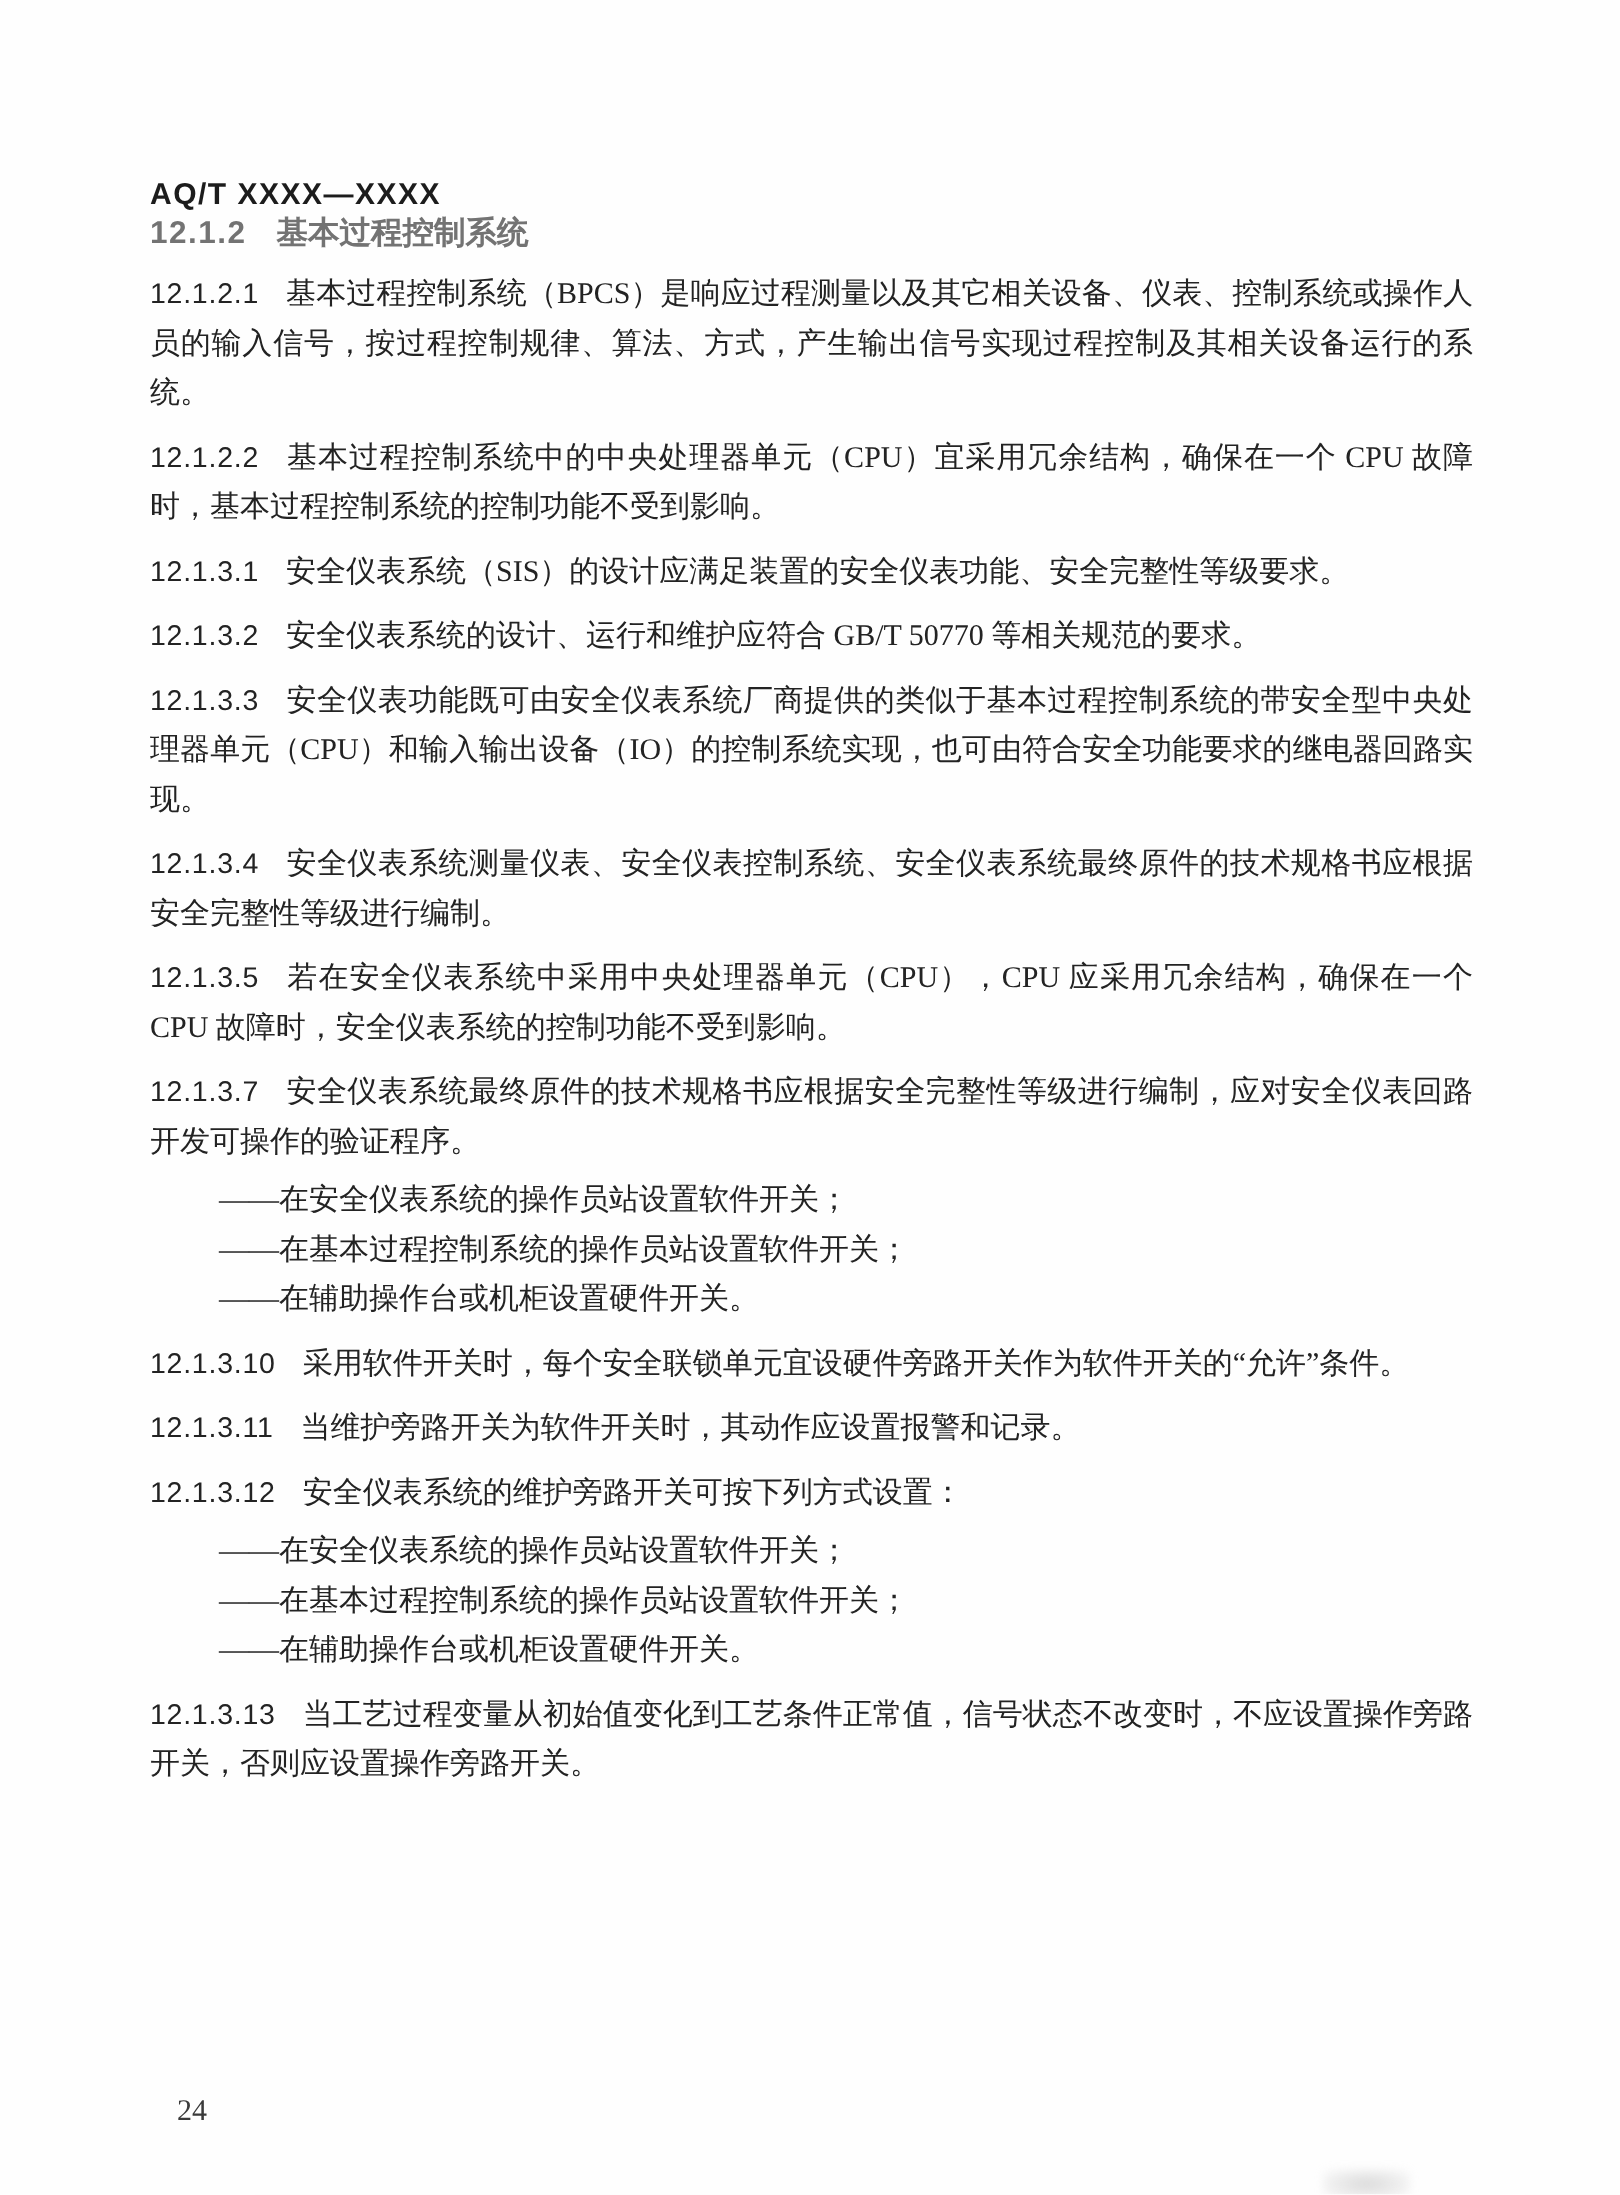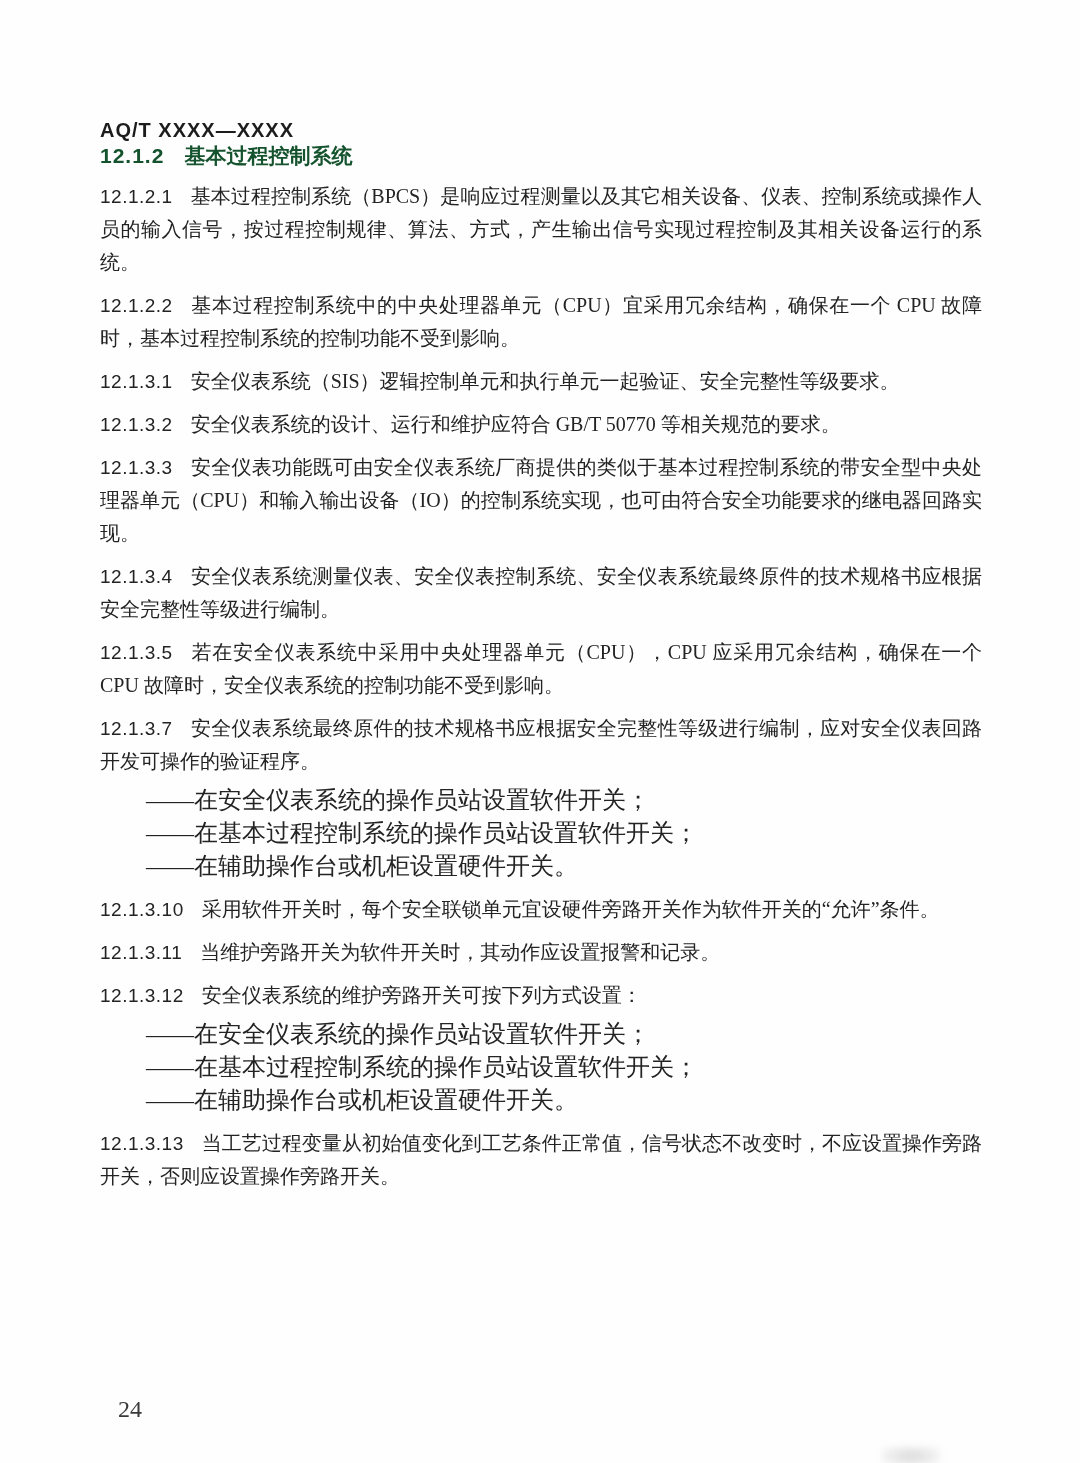--- a/index.html
+++ b/index.html
@@ -23,21 +23,21 @@
     font-weight: 600;
     font-size: 20px;
     line-height: 24px;
     letter-spacing: 1px;
     color: #1c1c1c;
   }
   h2.sec {
     font-family: "Liberation Sans", "DejaVu Sans", sans-serif;
     font-size: 21px;
     font-weight: 700;
-    color: #14532d;
+    color: #737373;
     margin: 0;
     line-height: 28px;
   }
   h2.sec .hnum {
     font-weight: 600;
     letter-spacing: 1px;
     margin-right: 20px;
   }
   .h-first { margin-top: 28px; }
   .h-later { margin-top: 18px; }
@@ -50,32 +50,32 @@
   }
   p.para .pnum {
     font-family: "Liberation Sans", "DejaVu Sans", sans-serif;
     font-size: 19px;
     letter-spacing: 0.5px;
     margin-right: 18px;
     white-space: nowrap;
     margin-top: 12px;
   }
   p.dash {
-    font-size: 24px;
+    font-size: 20px;
     line-height: 33px;
     margin: 0;
     text-indent: 46px;
     color: #232323;
   }
   p.dash-first { margin-top: 6px; }
   .page-number {
     position: absolute;
     left: 118px;
     top: 1396px;
-    font-size: 24px;
+    font-size: 20px;
     color: #3a3a3a;
     font-family: "Liberation Serif", "DejaVu Serif", serif;
   }
   .scan-smudge {
     position: absolute;
     left: 882px;
     top: 1446px;
     width: 58px;
     height: 20px;
     background: radial-gradient(ellipse at center, rgba(190,190,190,0.55), rgba(255,255,255,0));
@@ -90,21 +90,21 @@
 
     <div class="doc-header">AQ/T XXXX—XXXX</div>
 
     <h2 class="sec h-first"><span class="hnum">12.1.2</span><span>基本过程控制系统</span></h2>
 
     <p class="para"><span class="pnum">12.1.2.1</span><span>基本过程控制系统（BPCS）是响应过程测量以及其它相关设备、仪表、控制系统或操作人员的输入信号，按过程控制规律、算法、方式，产生输出信号实现过程控制及其相关设备运行的系统。</span></p>
 
     <p class="para"><span class="pnum">12.1.2.2</span><span>基本过程控制系统中的中央处理器单元（CPU）宜采用冗余结构，确保在一个 CPU 故障时，基本过程控制系统的控制功能不受到影响。</span></p>
 
 
-    <p class="para"><span class="pnum">12.1.3.1</span><span>安全仪表系统（SIS）逻辑控制单元和执行单元一起验证、安全完整性等级要求。</span></p>
+    <p class="para"><span class="pnum">12.1.3.1</span><span>安全仪表系统（SIS）的设计应满足装置的安全仪表功能、安全完整性等级要求。</span></p>
 
     <p class="para"><span class="pnum">12.1.3.2</span><span>安全仪表系统的设计、运行和维护应符合 GB/T 50770 等相关规范的要求。</span></p>
 
     <p class="para"><span class="pnum">12.1.3.3</span><span>安全仪表功能既可由安全仪表系统厂商提供的类似于基本过程控制系统的带安全型中央处理器单元（CPU）和输入输出设备（IO）的控制系统实现，也可由符合安全功能要求的继电器回路实现。</span></p>
 
     <p class="para"><span class="pnum">12.1.3.4</span><span>安全仪表系统测量仪表、安全仪表控制系统、安全仪表系统最终原件的技术规格书应根据安全完整性等级进行编制。</span></p>
 
     <p class="para"><span class="pnum">12.1.3.5</span><span>若在安全仪表系统中采用中央处理器单元（CPU），CPU 应采用冗余结构，确保在一个 CPU 故障时，安全仪表系统的控制功能不受到影响。</span></p>
 
 

